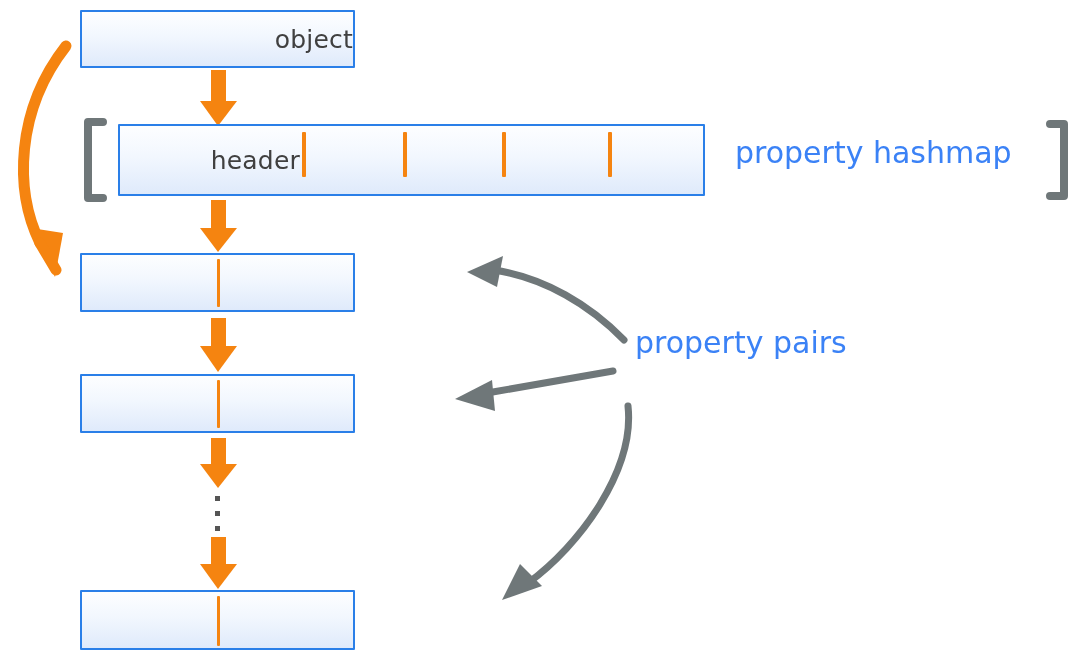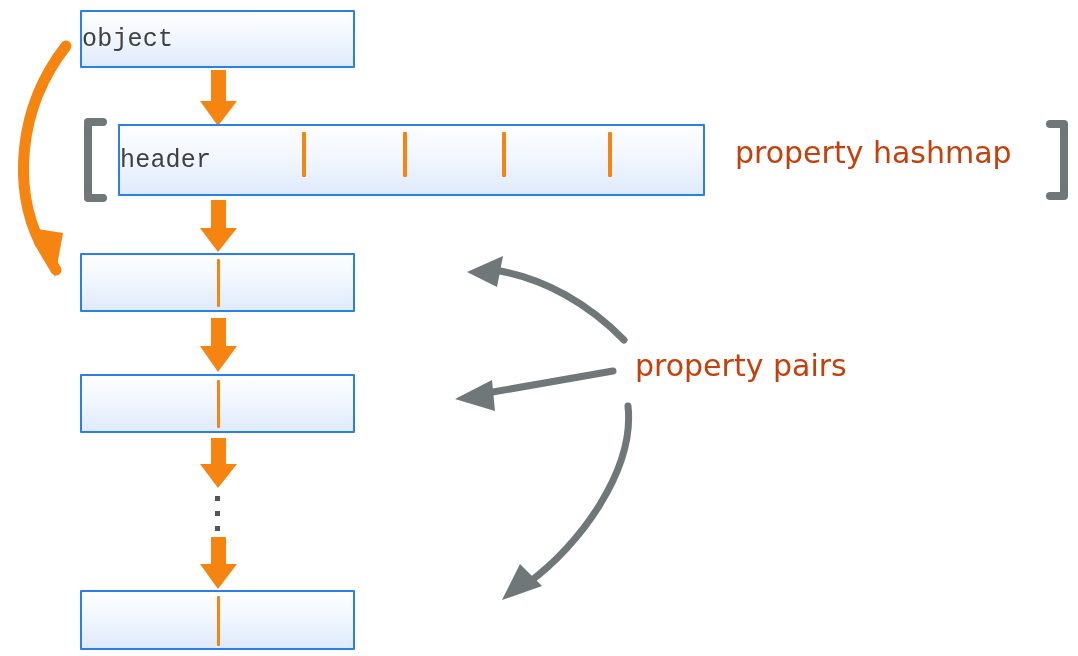--- a/index.html
+++ b/index.html
@@ -23,42 +23,41 @@
     border: 2px solid #2a7fe8;
     background: linear-gradient(to bottom, #fdfeff 0%, #f2f7fe 45%, #dfeafb 100%);
     border-radius: 1px;
   }
   .box-label {
     position: absolute;
     left: 0;
     right: 0;
     top: 50%;
     transform: translateY(-50%);
-    text-align: left;
+    text-align: right;
     color: #404040;
     font-size: 25px;
     letter-spacing: 0.2px;
     line-height: 1;
-    font-family: Liberation Mono, monospace;
   }
   .cell-div {
     position: absolute;
     width: 4px;
     background: #f58410;
     border-radius: 1px;
   }
   .pair-div {
     position: absolute;
     width: 3px;
     background: #f58410;
     border-radius: 1px;
   }
   .caption {
     position: absolute;
-    color: #c2410c;
+    color: #3b82f6;
     font-size: 30px;
     line-height: 1;
     white-space: nowrap;
   }
   .svg-layer {
     position: absolute;
     left: 0;
     top: 0;
     width: 1078px;
     height: 656px;
@@ -166,15 +165,15 @@
     <div class="dot" style="left:215px; top:496px;"></div>
     <div class="dot" style="left:215px; top:511px;"></div>
     <div class="dot" style="left:215px; top:526px;"></div>
   </div>
 
   <div class="box" style="left:80px; top:590px; width:275px; height:60px;">
     <div class="box-label"></div>
   </div>
   <div class="pair-div" style="left:217px; top:596px; height:50px;"></div>
 
-  <div class="caption" style="left:635px; top:351px;text-align:center;">property pairs</div>
+  <div class="caption" style="left:635px; top:328px;text-align:center;">property pairs</div>
 
 </div>
 
 </body></html>

